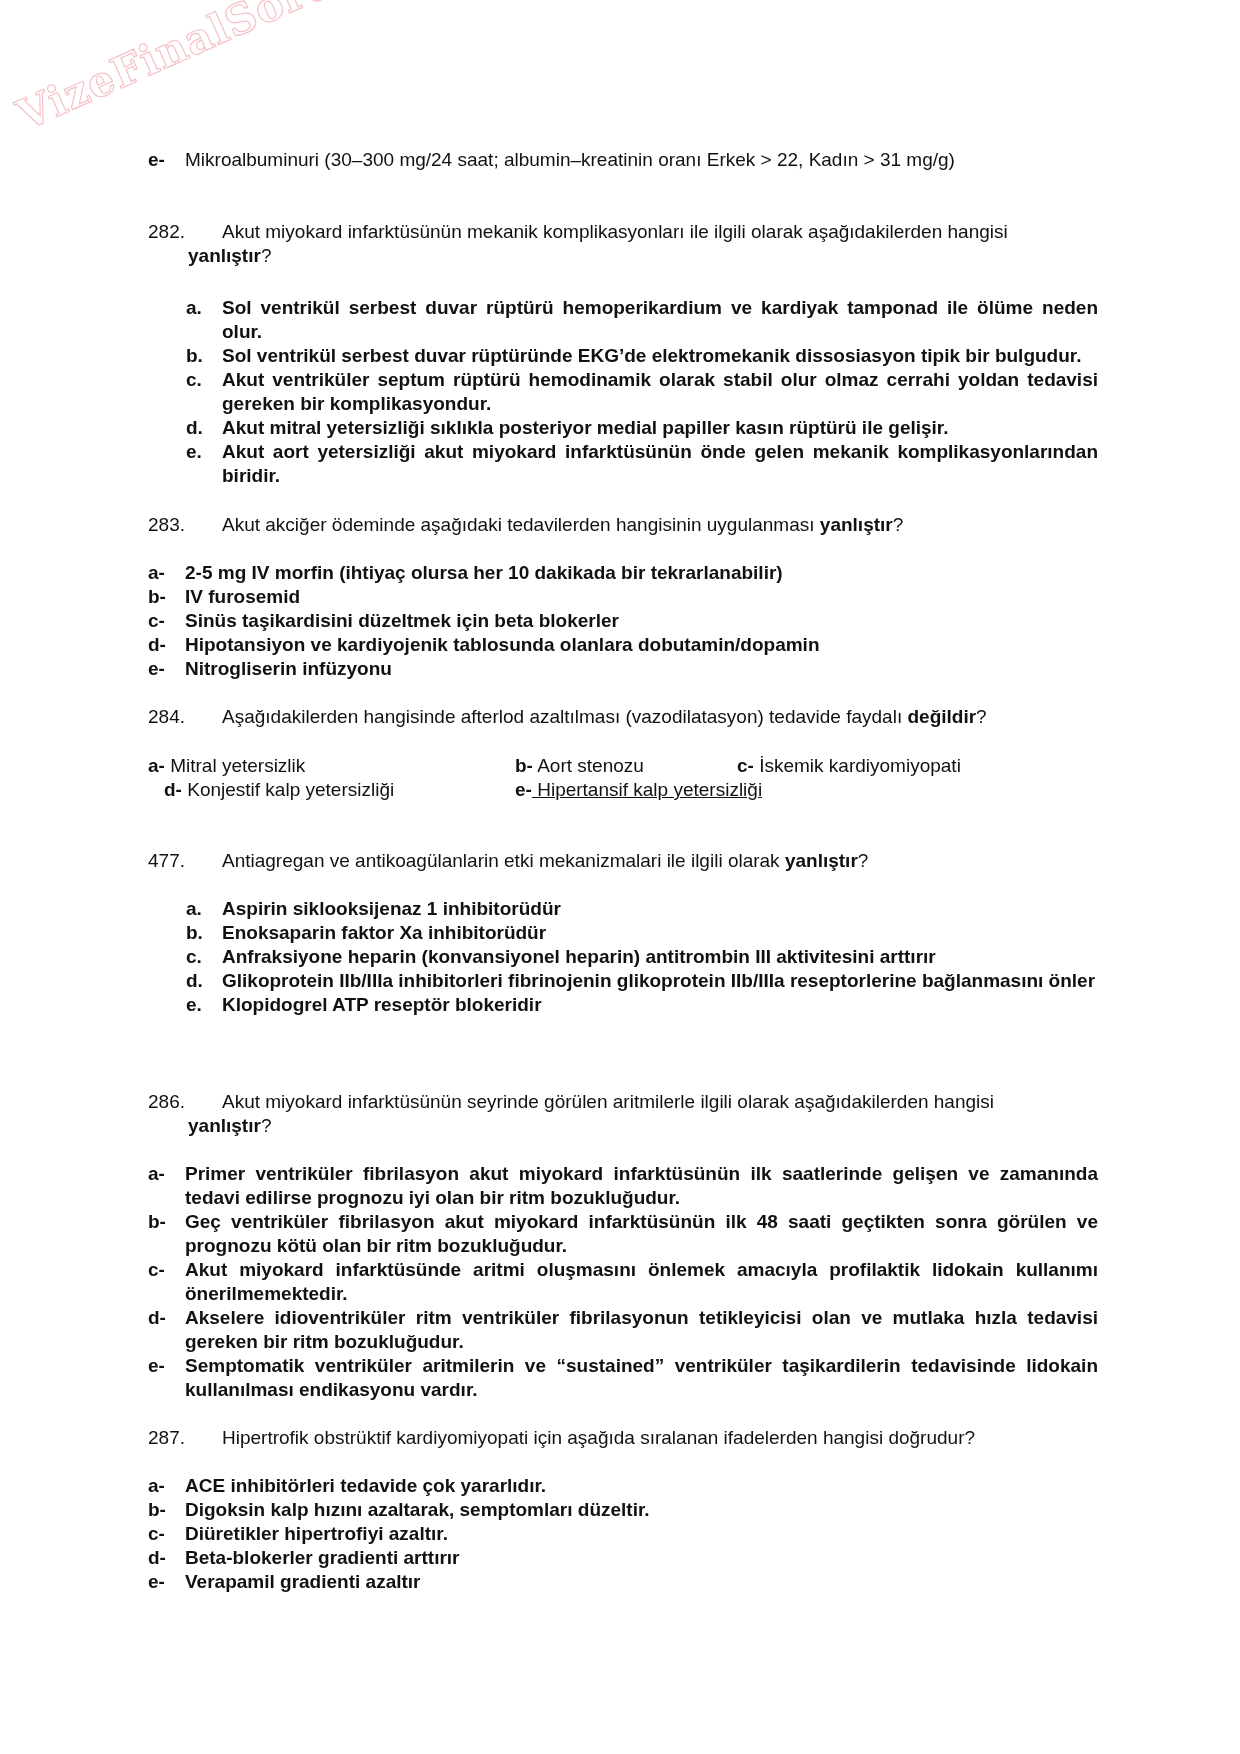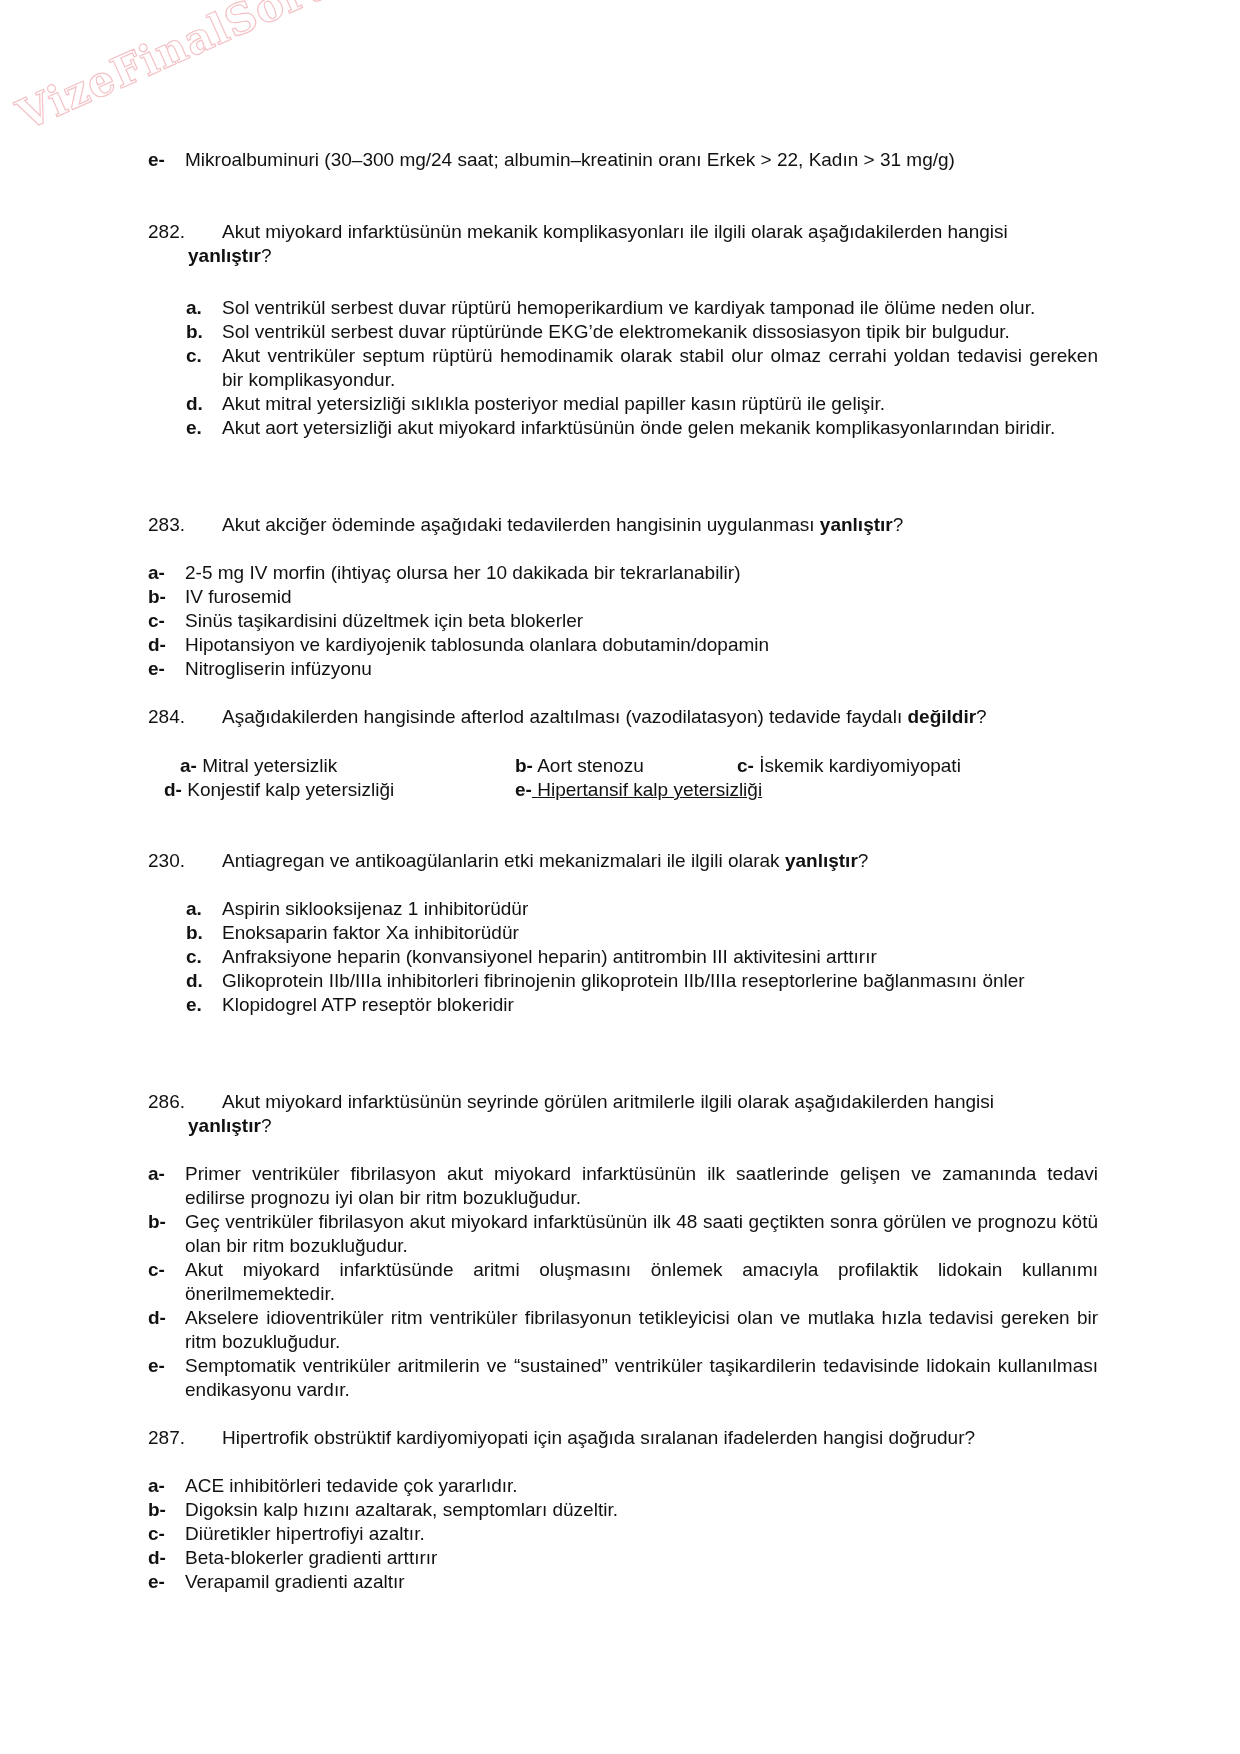--- a/index.html
+++ b/index.html
@@ -9,21 +9,21 @@
                font-family: "DejaVu Serif", serif; font-weight: bold; font-size: 42px; letter-spacing: 1px;
                color: transparent; -webkit-text-stroke: 1.2px #f2b8bd; opacity: 0.85; white-space: nowrap; }
   .line { position: absolute; line-height: 24px; white-space: nowrap; }
   .lbl { font-weight: bold; display: inline-block; }
   .q { position: absolute; left: 148px; width: 950px; line-height: 24px; }
   .q .num { display: inline-block; width: 74px; }
   .q .cont { padding-left: 40px; display: block; }
   .opts { position: absolute; width: 950px; }
   .opt { display: flex; line-height: 24px; text-align: justify; }
   .opt .lbl { flex: 0 0 auto; }
-  .opt .txt { flex: 1 1 auto; text-align: justify; }
+  .opt .txt { flex: 1 1 auto; text-align: justify; font-weight: bold; }
   .dot .lbl { width: 36px; }
   .dash .lbl { width: 37px; }
   b { font-weight: bold; }
   .grid284 { position: absolute; left: 148px; top: 754px; width: 950px; }
   .g-row { position: relative; height: 24px; line-height: 24px; }
   .g-cell { position: absolute; top: 0; white-space: nowrap; }
 </style>
 </head>
 <body>
 
@@ -84,32 +84,32 @@
       <span class="lbl">e-</span>
       <span class="txt">Nitrogliserin infüzyonu</span>
     </div>
 </div>
 
 <div class="q" style="top:705px;">
   <span class="num">284.</span><span>Aşağıdakilerden hangisinde afterlod azaltılması (vazodilatasyon) tedavide faydalı</span> <b>değildir</b><span>?</span>
 </div>
 <div class="grid284">
   <div class="g-row">
-    <div class="g-cell" style="left:0;margin-left:32px;"><span class="lbl">a-</span> <span>Mitral yetersizlik</span></div>
+    <div class="g-cell" style="left:0;"><span class="lbl">a-</span> <span>Mitral yetersizlik</span></div>
     <div class="g-cell" style="left:367px;"><span class="lbl">b-</span> <span>Aort stenozu</span></div>
     <div class="g-cell" style="left:589px;"><span class="lbl">c-</span> <span>İskemik kardiyomiyopati</span></div>
   </div>
   <div class="g-row">
     <div class="g-cell" style="left:16px;"><span class="lbl">d-</span> <span>Konjestif kalp yetersizliği</span></div>
     <div class="g-cell" style="left:367px;text-decoration:underline;"><span class="lbl">e-</span> <span>Hipertansif kalp yetersizliği</span></div>
   </div>
 </div>
 
 <div class="q" style="top:849px;">
-  <span class="num">230.</span><span>Antiagregan ve antikoagülanlarin etki mekanizmalari ile ilgili olarak</span> <b>yanlıştır</b><span>?</span>
+  <span class="num">477.</span><span>Antiagregan ve antikoagülanlarin etki mekanizmalari ile ilgili olarak</span> <b>yanlıştır</b><span>?</span>
 </div>
 <div class="opts dot" style="left:186px; top:897px; width:912px;">
   <div class="opt">
       <span class="lbl">a.</span>
       <span class="txt">Aspirin siklooksijenaz 1 inhibitorüdür</span>
     </div>
   <div class="opt">
       <span class="lbl">b.</span>
       <span class="txt">Enoksaparin faktor Xa inhibitorüdür</span>
     </div>

